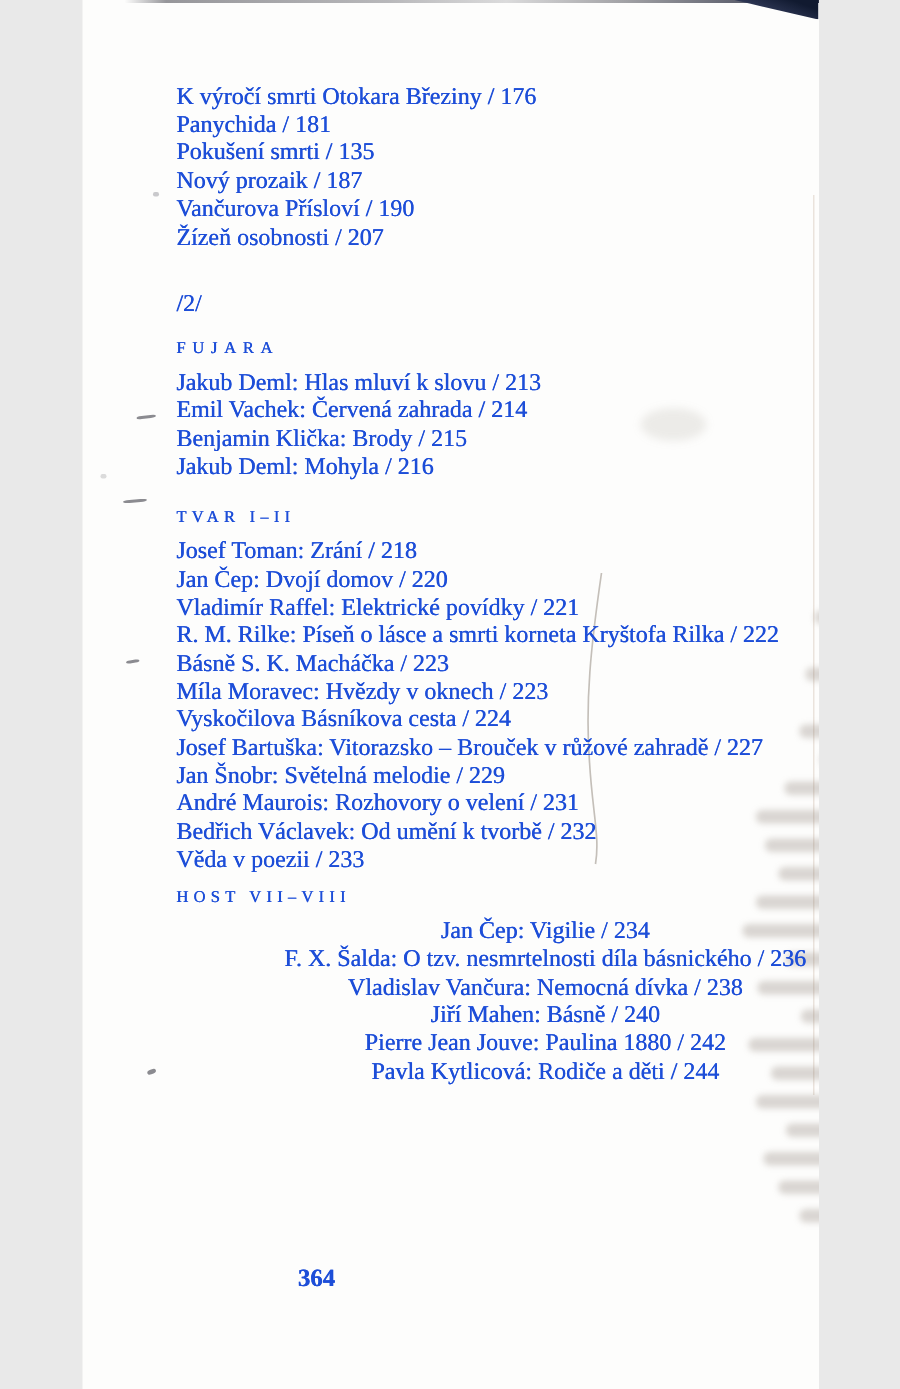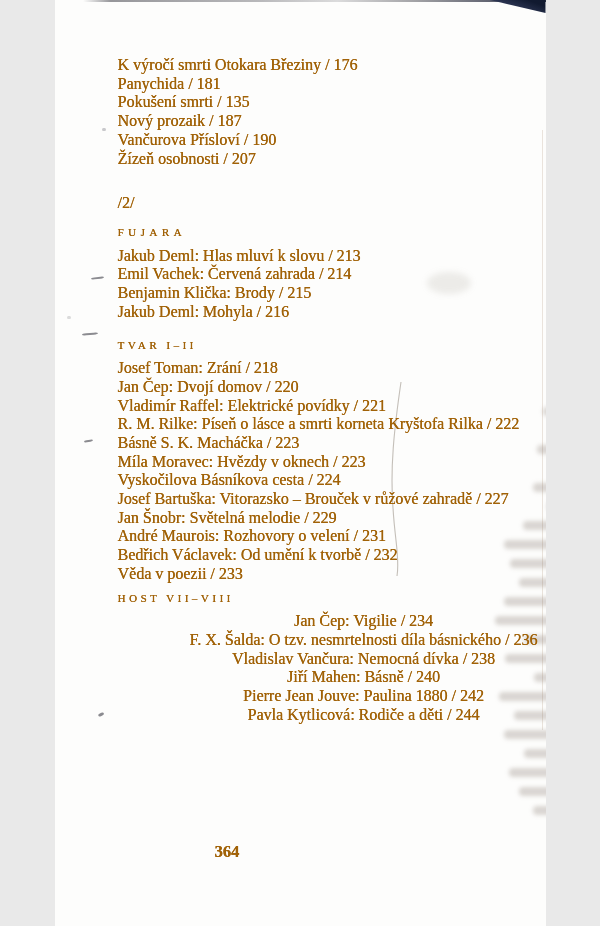--- a/index.html
+++ b/index.html
@@ -3,21 +3,21 @@
 <meta charset="utf-8">
 <style>
   html,body { margin:0; padding:0; background:#e9e9e9; }
   .page {
     position:relative;
     width:491px; height:926px;
     margin:0 auto;
     background:#fdfdfc;
     overflow:hidden;
     font-family:"Liberation Serif","DejaVu Serif",serif;
-    color:#a16207;
+    color:#1d4ed8;
   }
 
   
   .top-edge {
     position:absolute; top:0; left:28px; right:0; height:2px;
     background:linear-gradient(90deg,
       rgba(25,25,35,0) 0%, rgba(25,25,35,.45) 6%,
       rgba(25,25,35,.30) 38%, rgba(25,25,35,.15) 55%,
       rgba(25,25,35,.40) 72%, rgba(12,18,42,.85) 100%);
   }
@@ -69,21 +69,21 @@
   .part-label { margin-top:26px; }
   .sec-heading { font-size:11px; font-weight:normal; margin:0; }
   .heading-fujara { margin-top:10px; letter-spacing:4.5px; }
   .list-fujara    { margin-top:5px; }
   .heading-tvar   { margin-top:15px; letter-spacing:3.5px; }
   .list-tvar      { margin-top:4px; }
   .heading-host   { margin-top:5px;  letter-spacing:3.5px; }
   .list-host      { margin-top:5px;text-align:center; }
 
   .page-number {
-    position:absolute; left:160px; top:842px;
+    position:absolute; left:144px; top:842px;
     font-size:16.5px; font-weight:bold;
     text-shadow:0.25px 0 0 currentColor;
   }
 </style>
 </head>
 <body>
 
 <div class="page">
 
   <div class="top-edge"></div>

